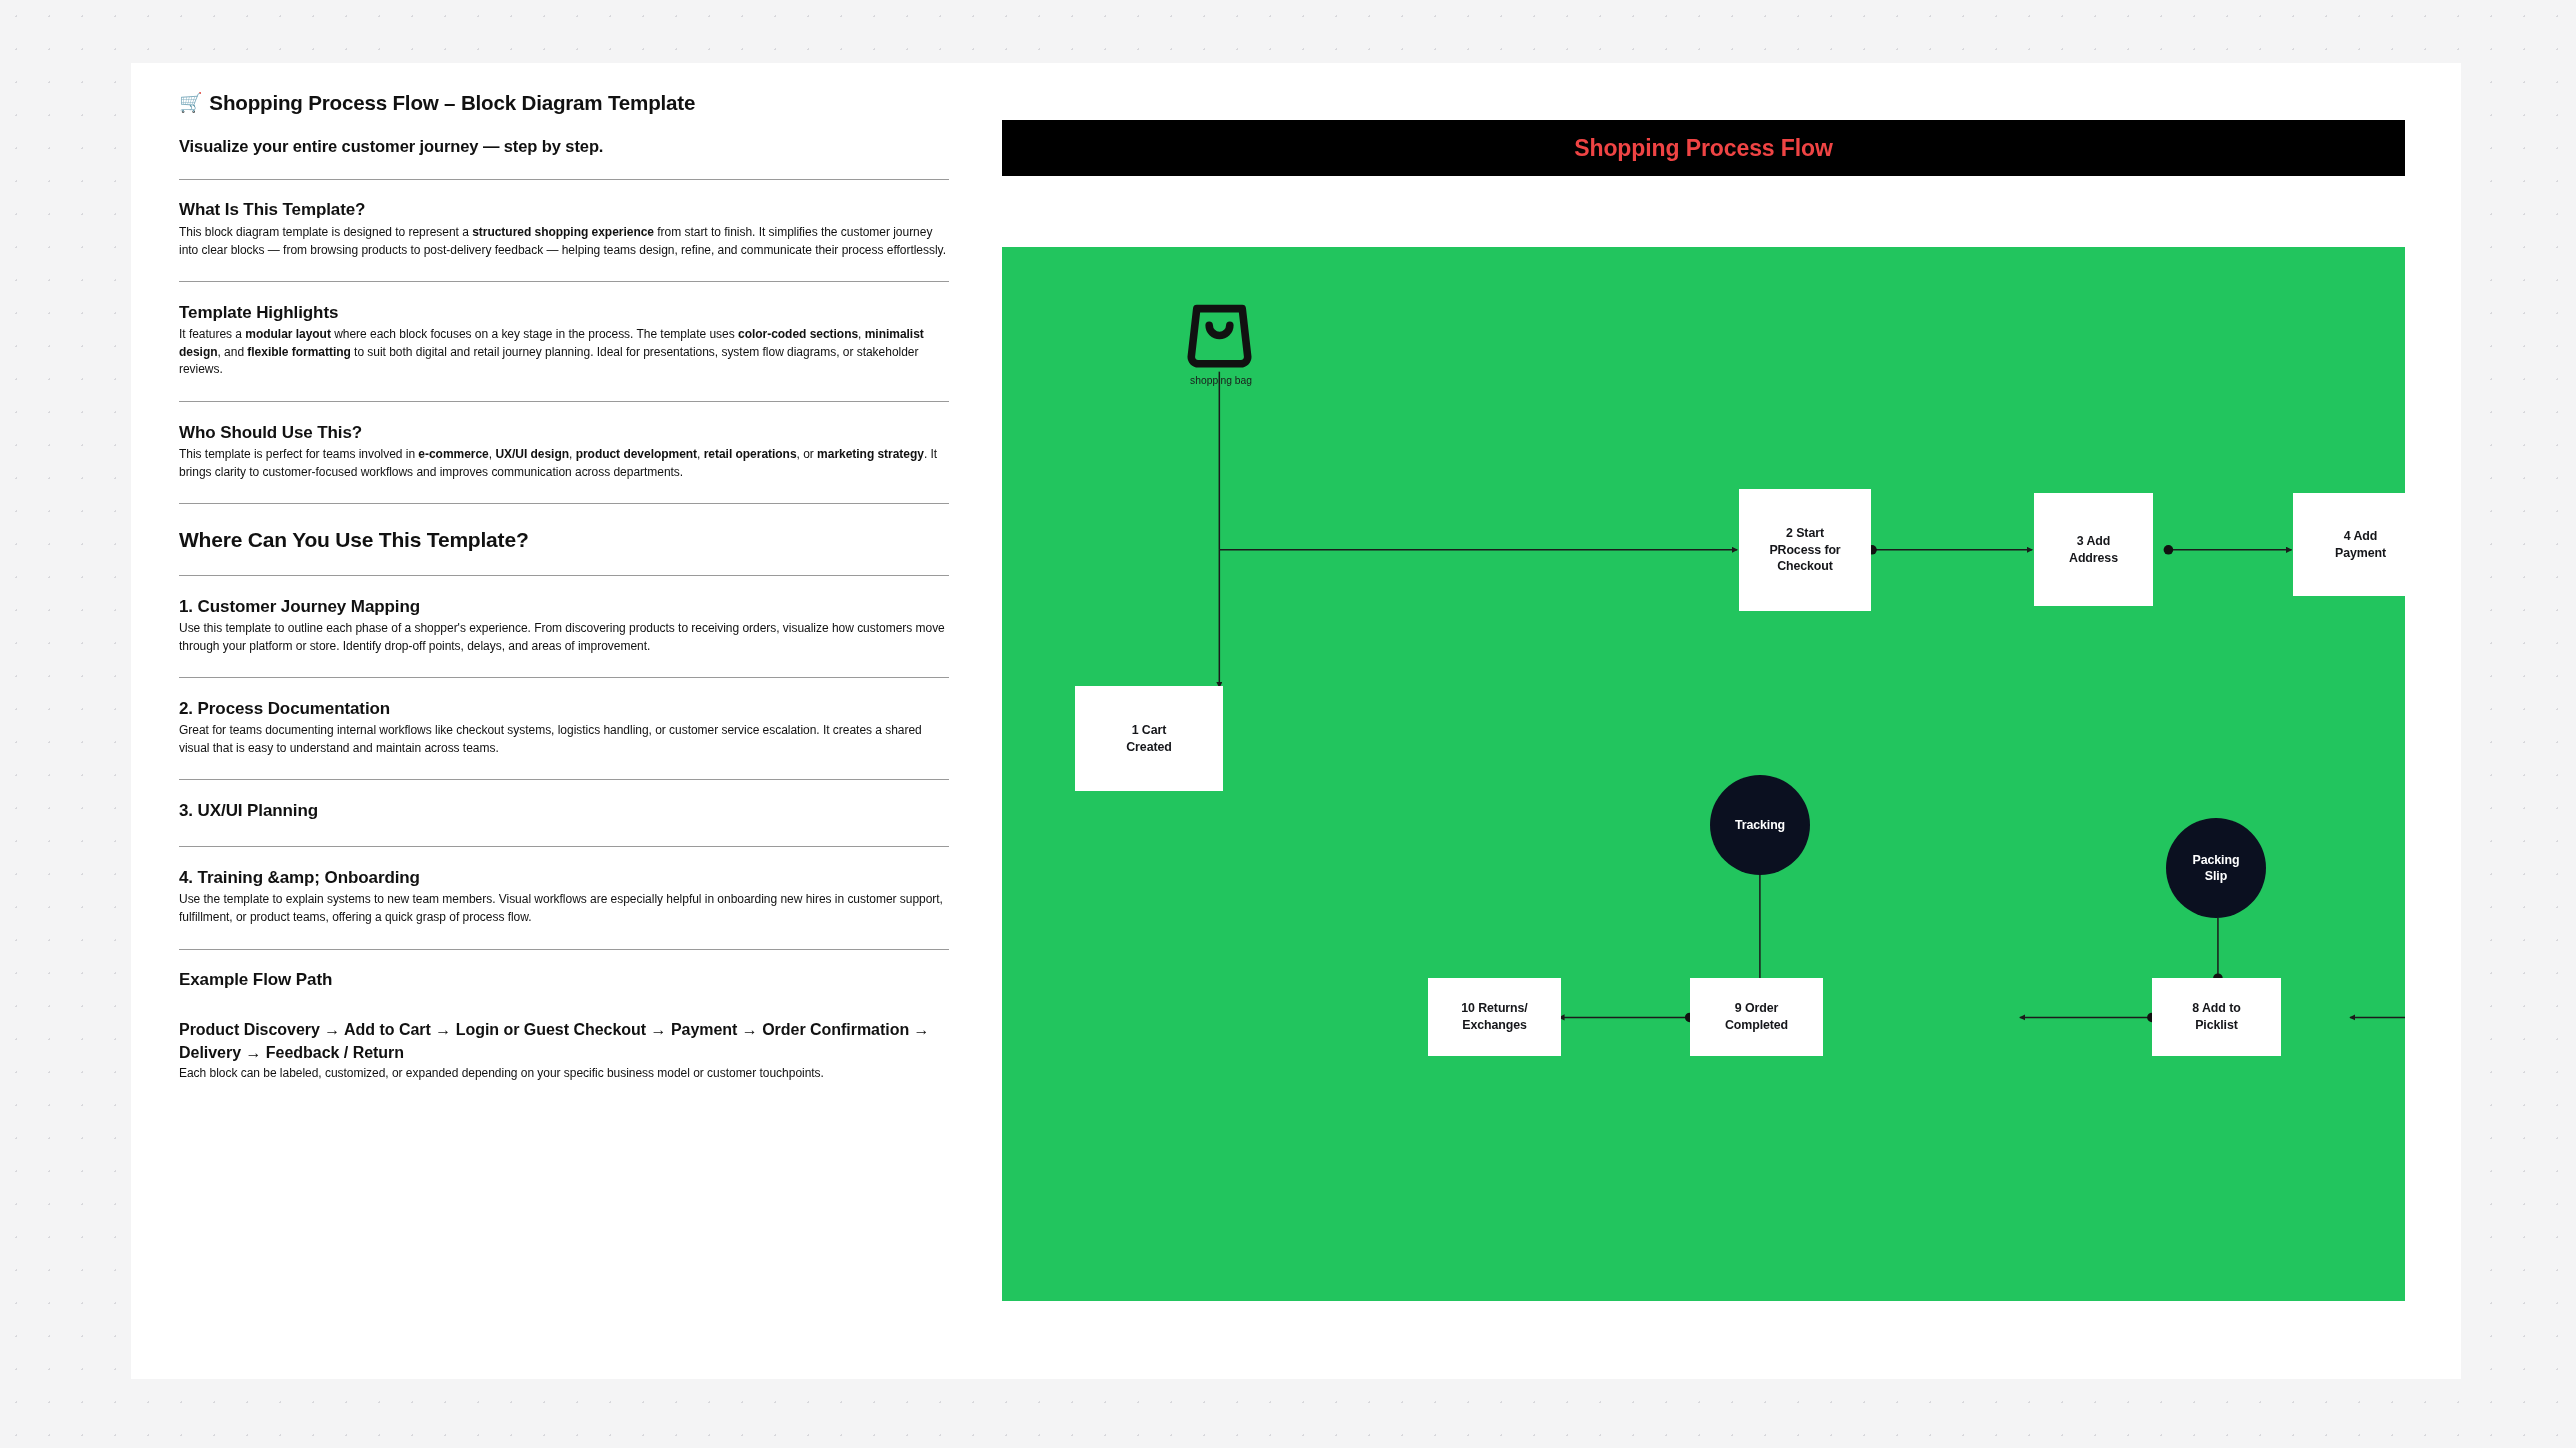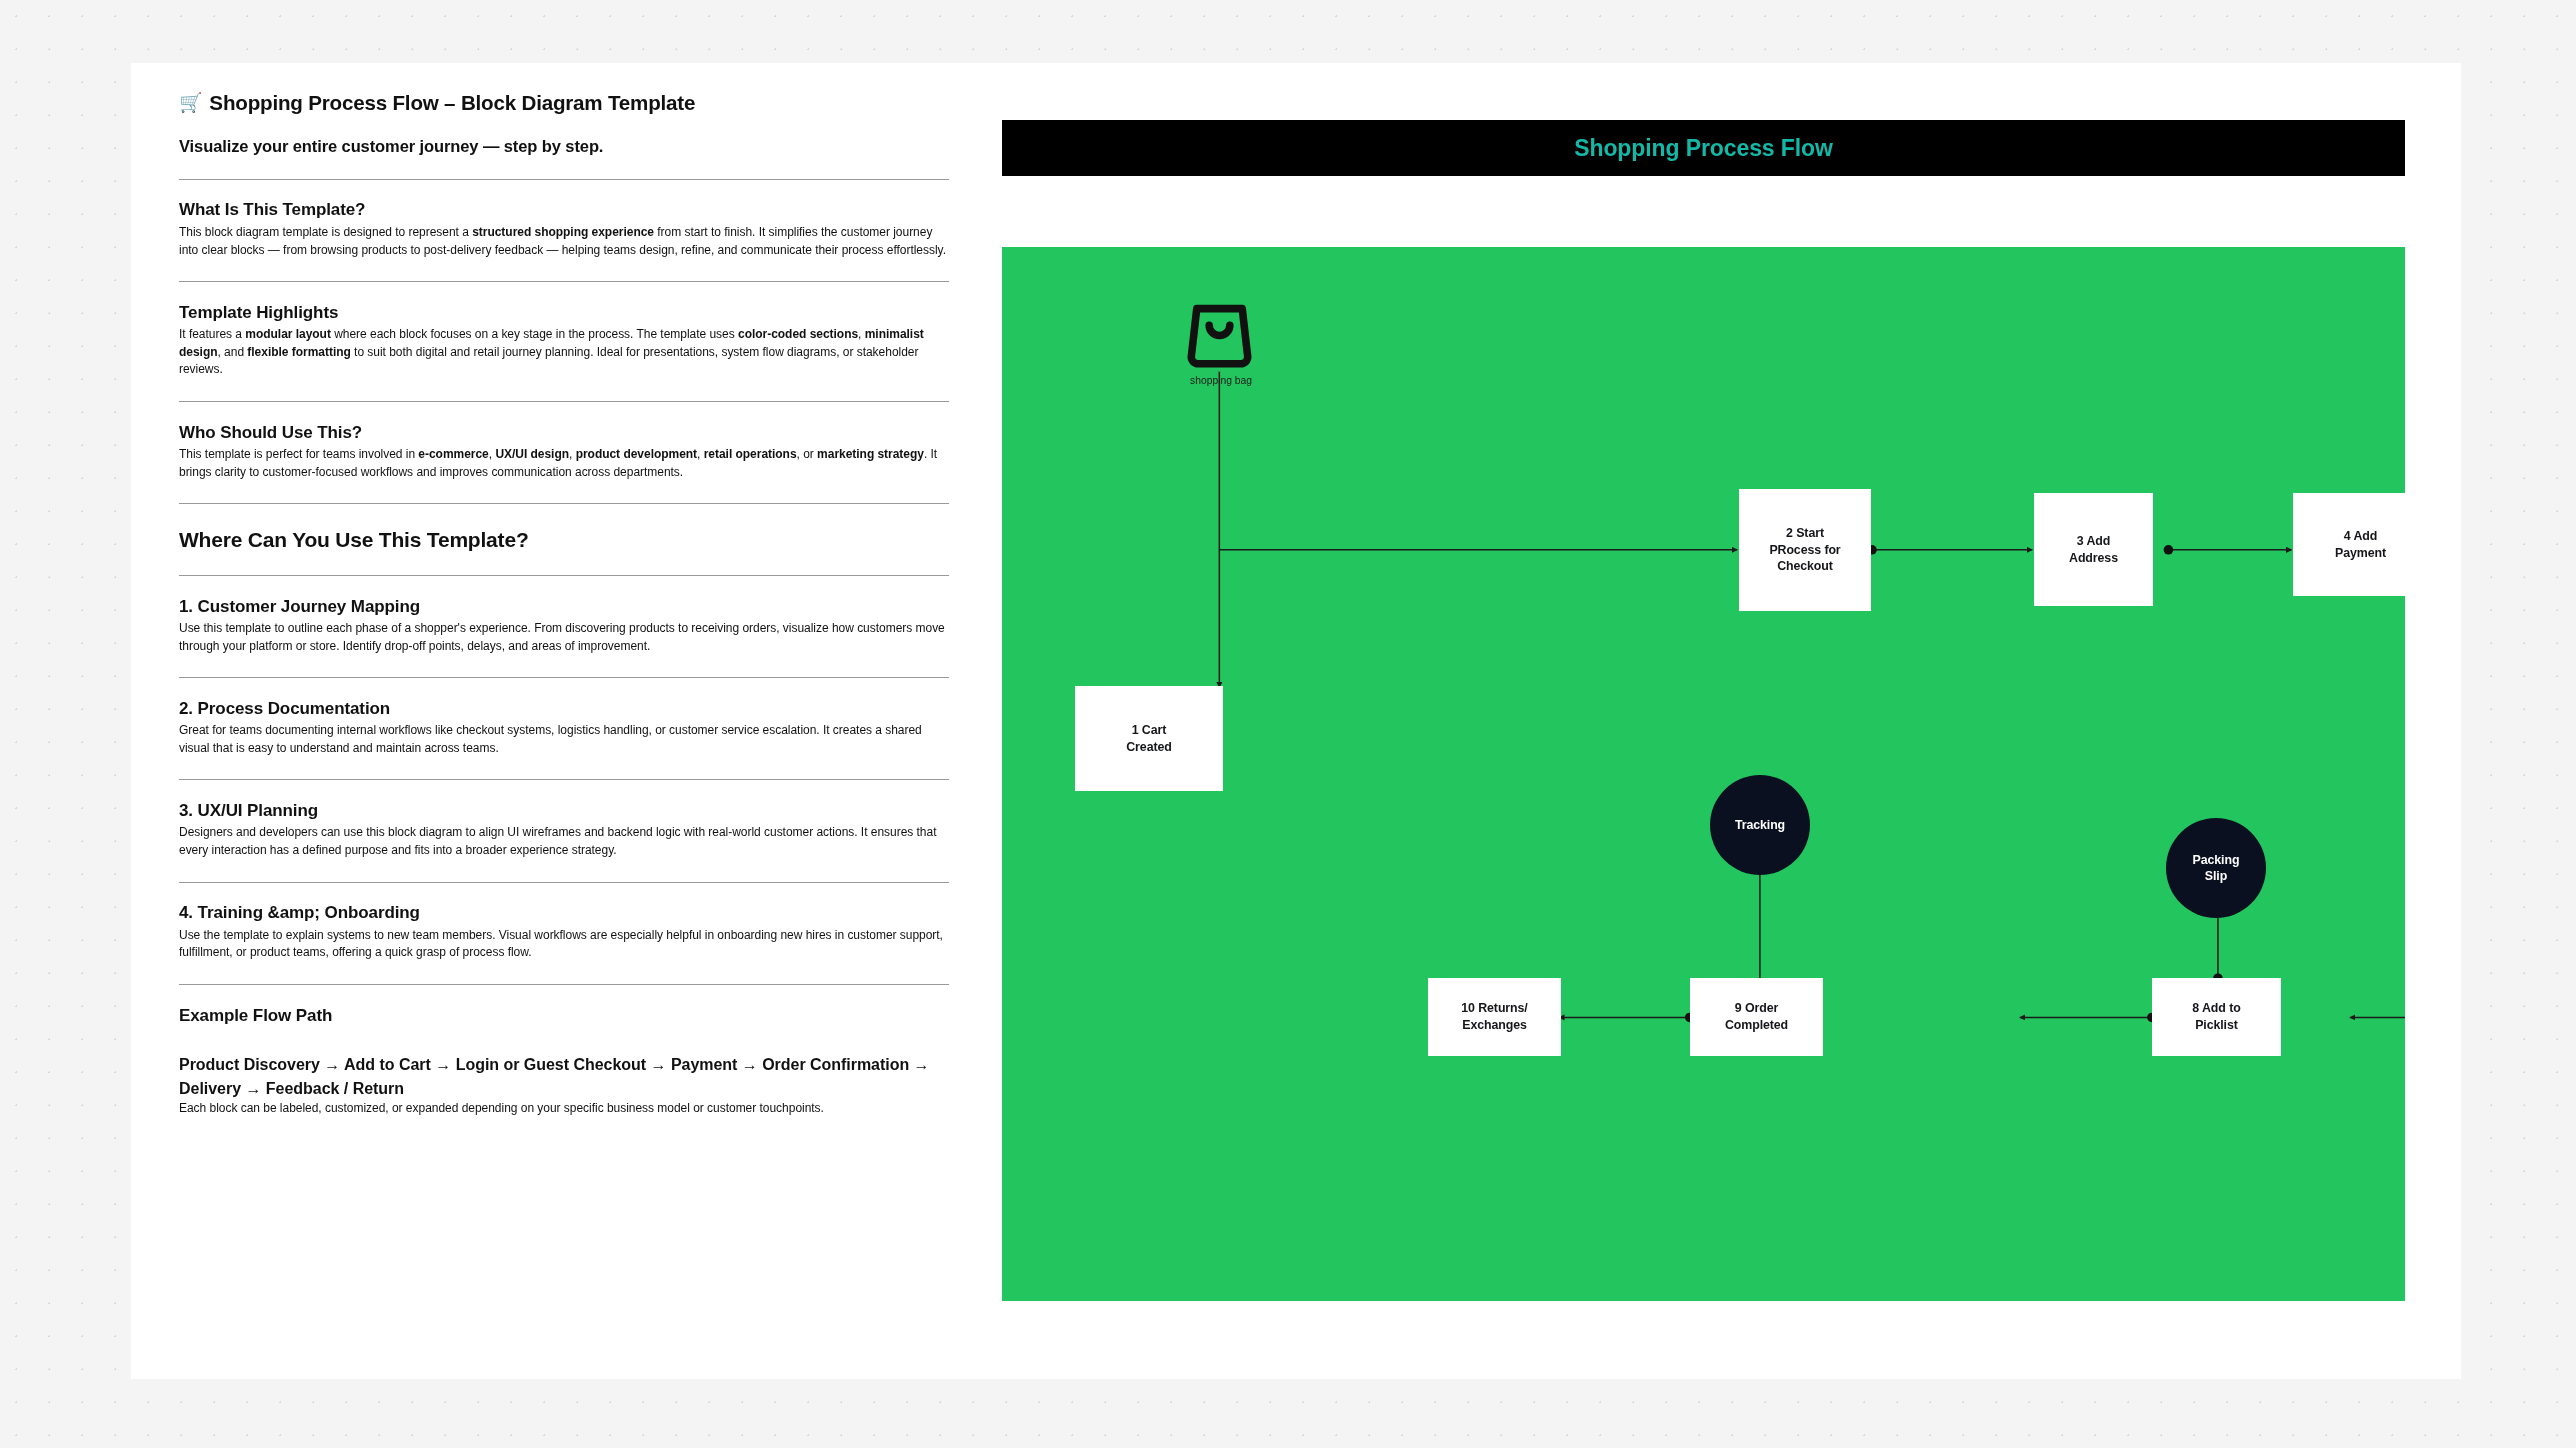--- a/index.html
+++ b/index.html
@@ -64,21 +64,21 @@
   #diagram-wrap {
     position: absolute;
     left: 871px; top: 57px;
     width: 1403px; height: 1181px;
   }
   #diagram-title {
     position: absolute;
     left: 0; top: 0;
     width: 1403px; height: 56px;
     background: #000000;
-    color: #14b8a6;
+    color: #ef4444;
     font-size: 23px; font-weight: 700; letter-spacing: -0.1px;
     display: flex; align-items: center; justify-content: center;
   }
   #canvas {
     position: absolute;
     left: 0; top: 127px;
     width: 1403px; height: 1054px;
     background: #22c55e;
     overflow: hidden;
   }
@@ -165,21 +165,20 @@
 
       <div class="rule"></div>
       <div class="blk">
         <h3>2. Process Documentation</h3>
         <p>Great for teams documenting internal workflows like checkout systems, logistics handling, or customer service escalation. It creates a shared visual that is easy to understand and maintain across teams.</p>
       </div>
 
       <div class="rule"></div>
       <div class="blk">
         <h3>3. UX/UI Planning</h3>
-        <p>Designers and developers can use this block diagram to align UI wireframes and backend logic with real-world customer actions. It ensures that every interaction has a defined purpose and fits into a broader experience strategy.</p>
       </div>
 
       <div class="rule"></div>
       <div class="blk">
         <h3>4. Training &amp;amp; Onboarding</h3>
         <p>Use the template to explain systems to new team members. Visual workflows are especially helpful in onboarding new hires in customer support, fulfillment, or product teams, offering a quick grasp of process flow.</p>
       </div>
 
       <div class="rule"></div>
       <div class="blk flow">

